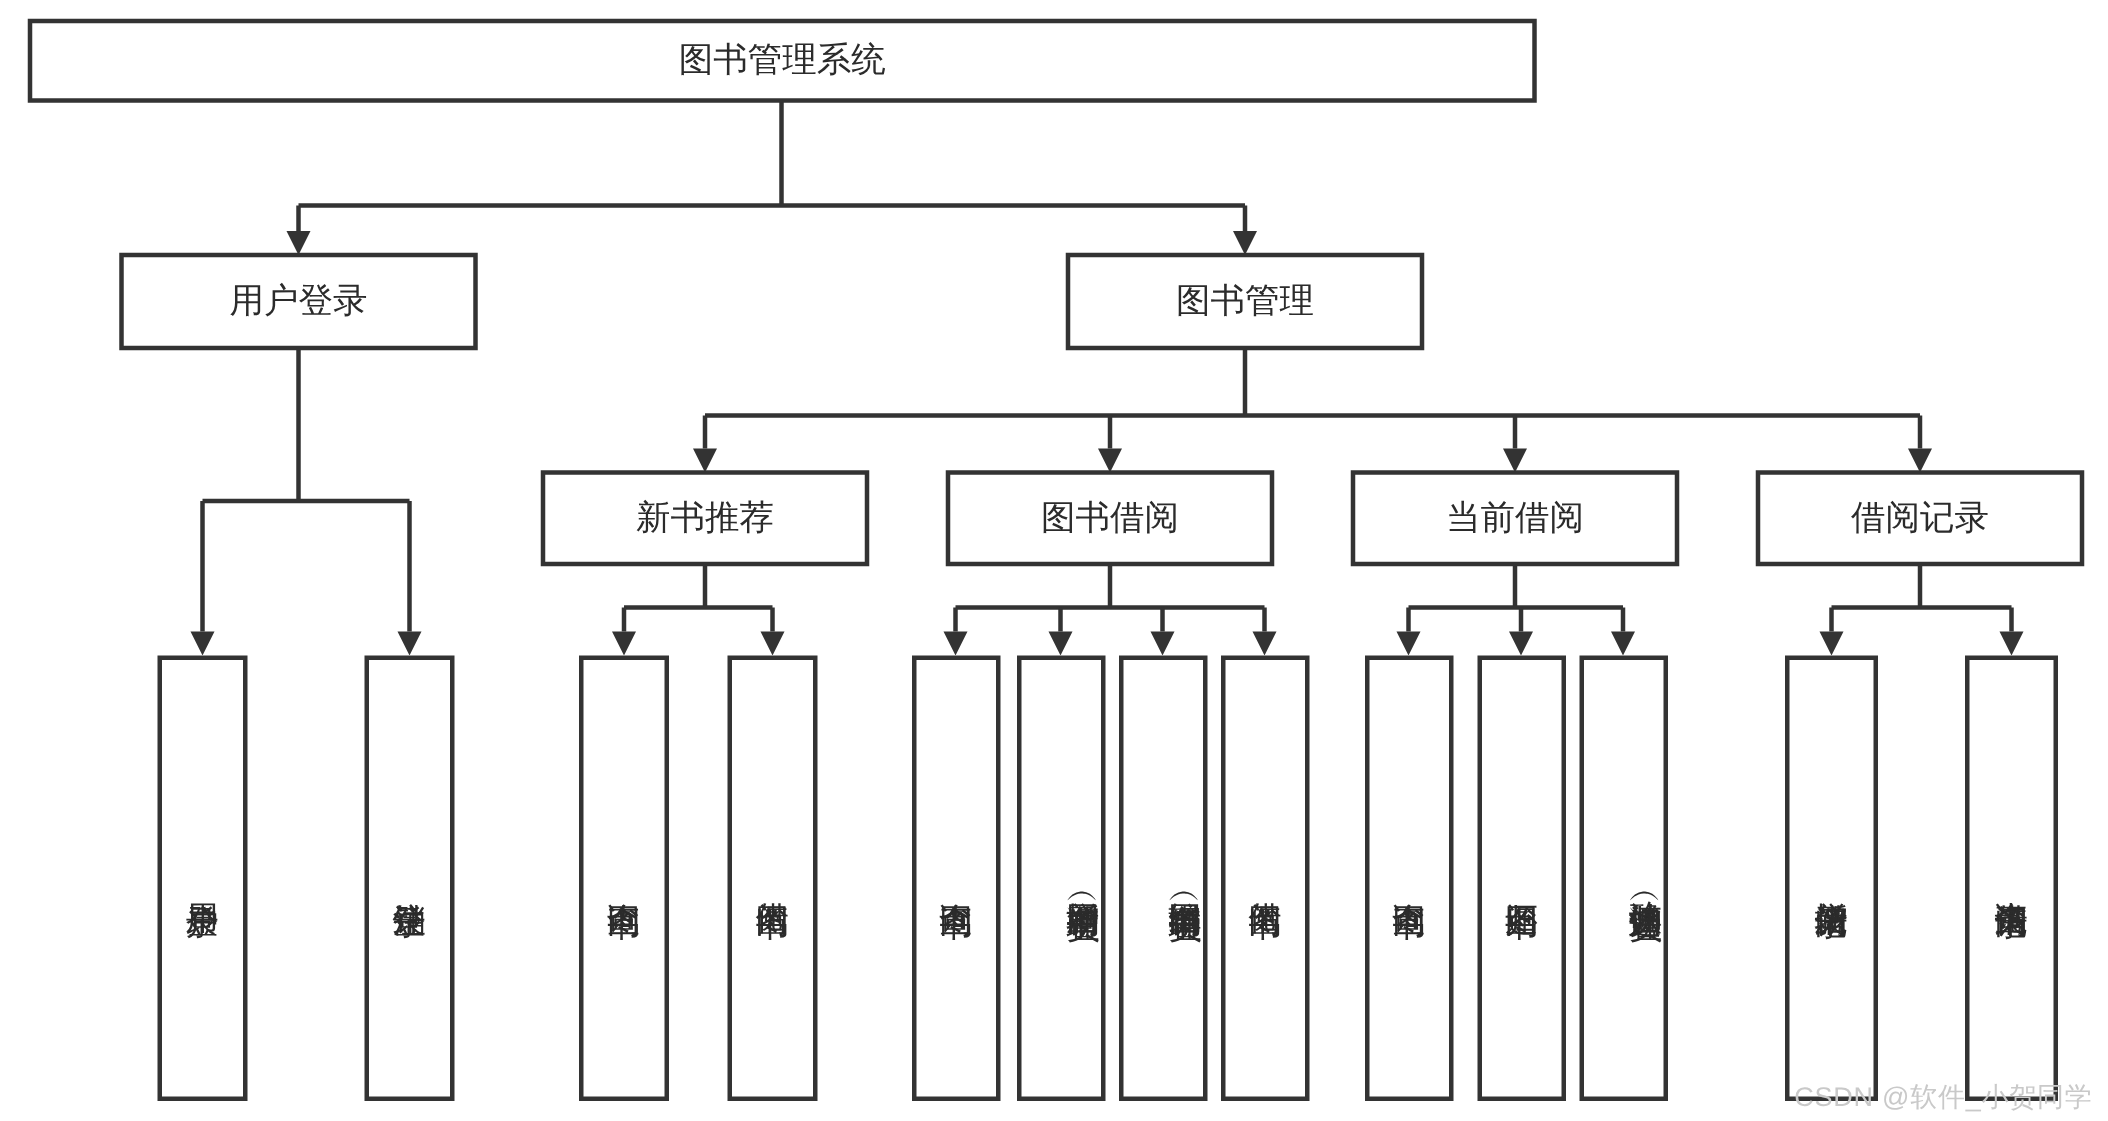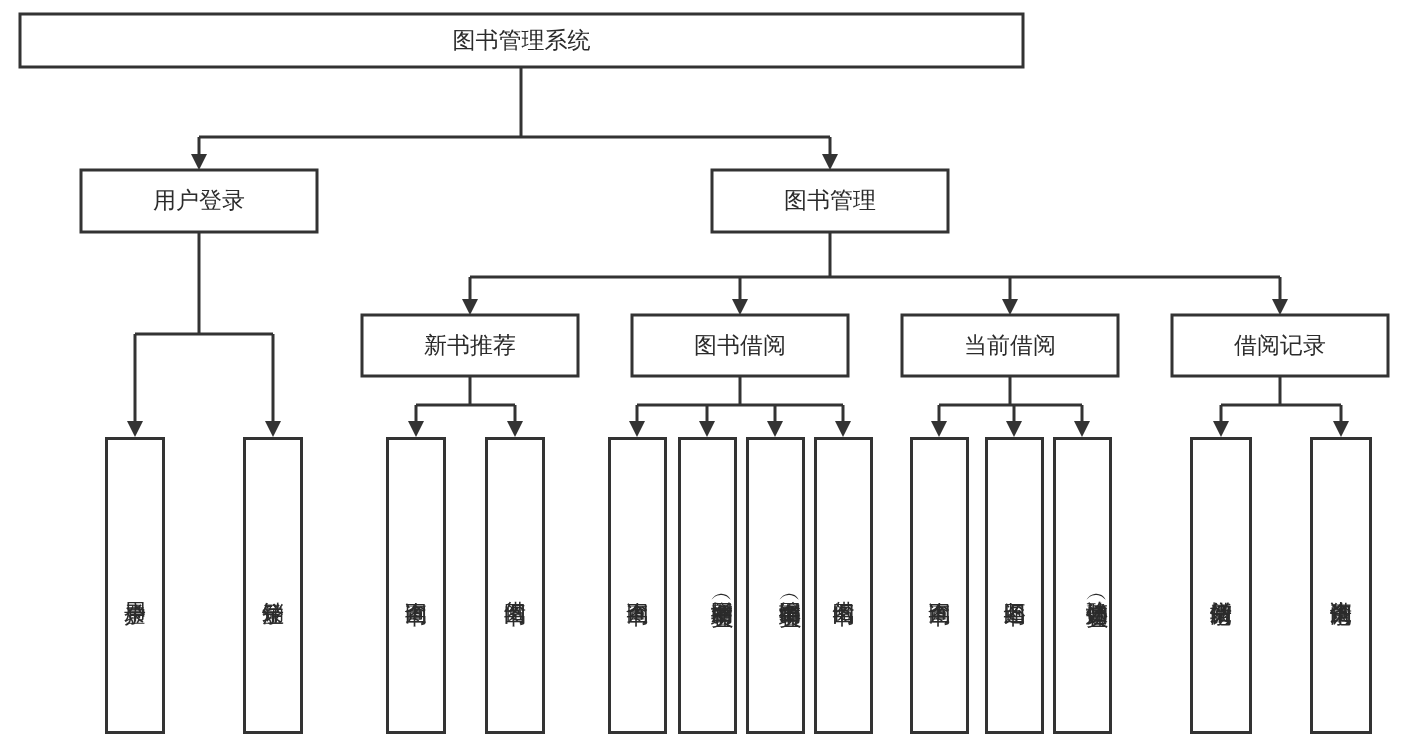--- a/index.html
+++ b/index.html
@@ -216,13 +216,14 @@
       <div class="leaf-box" style="left: 1053px; top: 437px; width: 59px; height: 297px;">
         <div class="vertical-label">确认归还（管理员）</div>
       </div>
       <div class="leaf-box centered" style="left: 1190px; top: 437px; width: 62px; height: 297px;">
         <div class="vertical-label">新增借阅记录</div>
       </div>
       <div class="leaf-box centered" style="left: 1310px; top: 437px; width: 62px; height: 297px;">
         <div class="vertical-label">查询借阅记录</div>
       </div>
     </div>
+  <div class="watermark">CSDN @软件_小贺同学</div>
 </div>
 
 </body></html>

